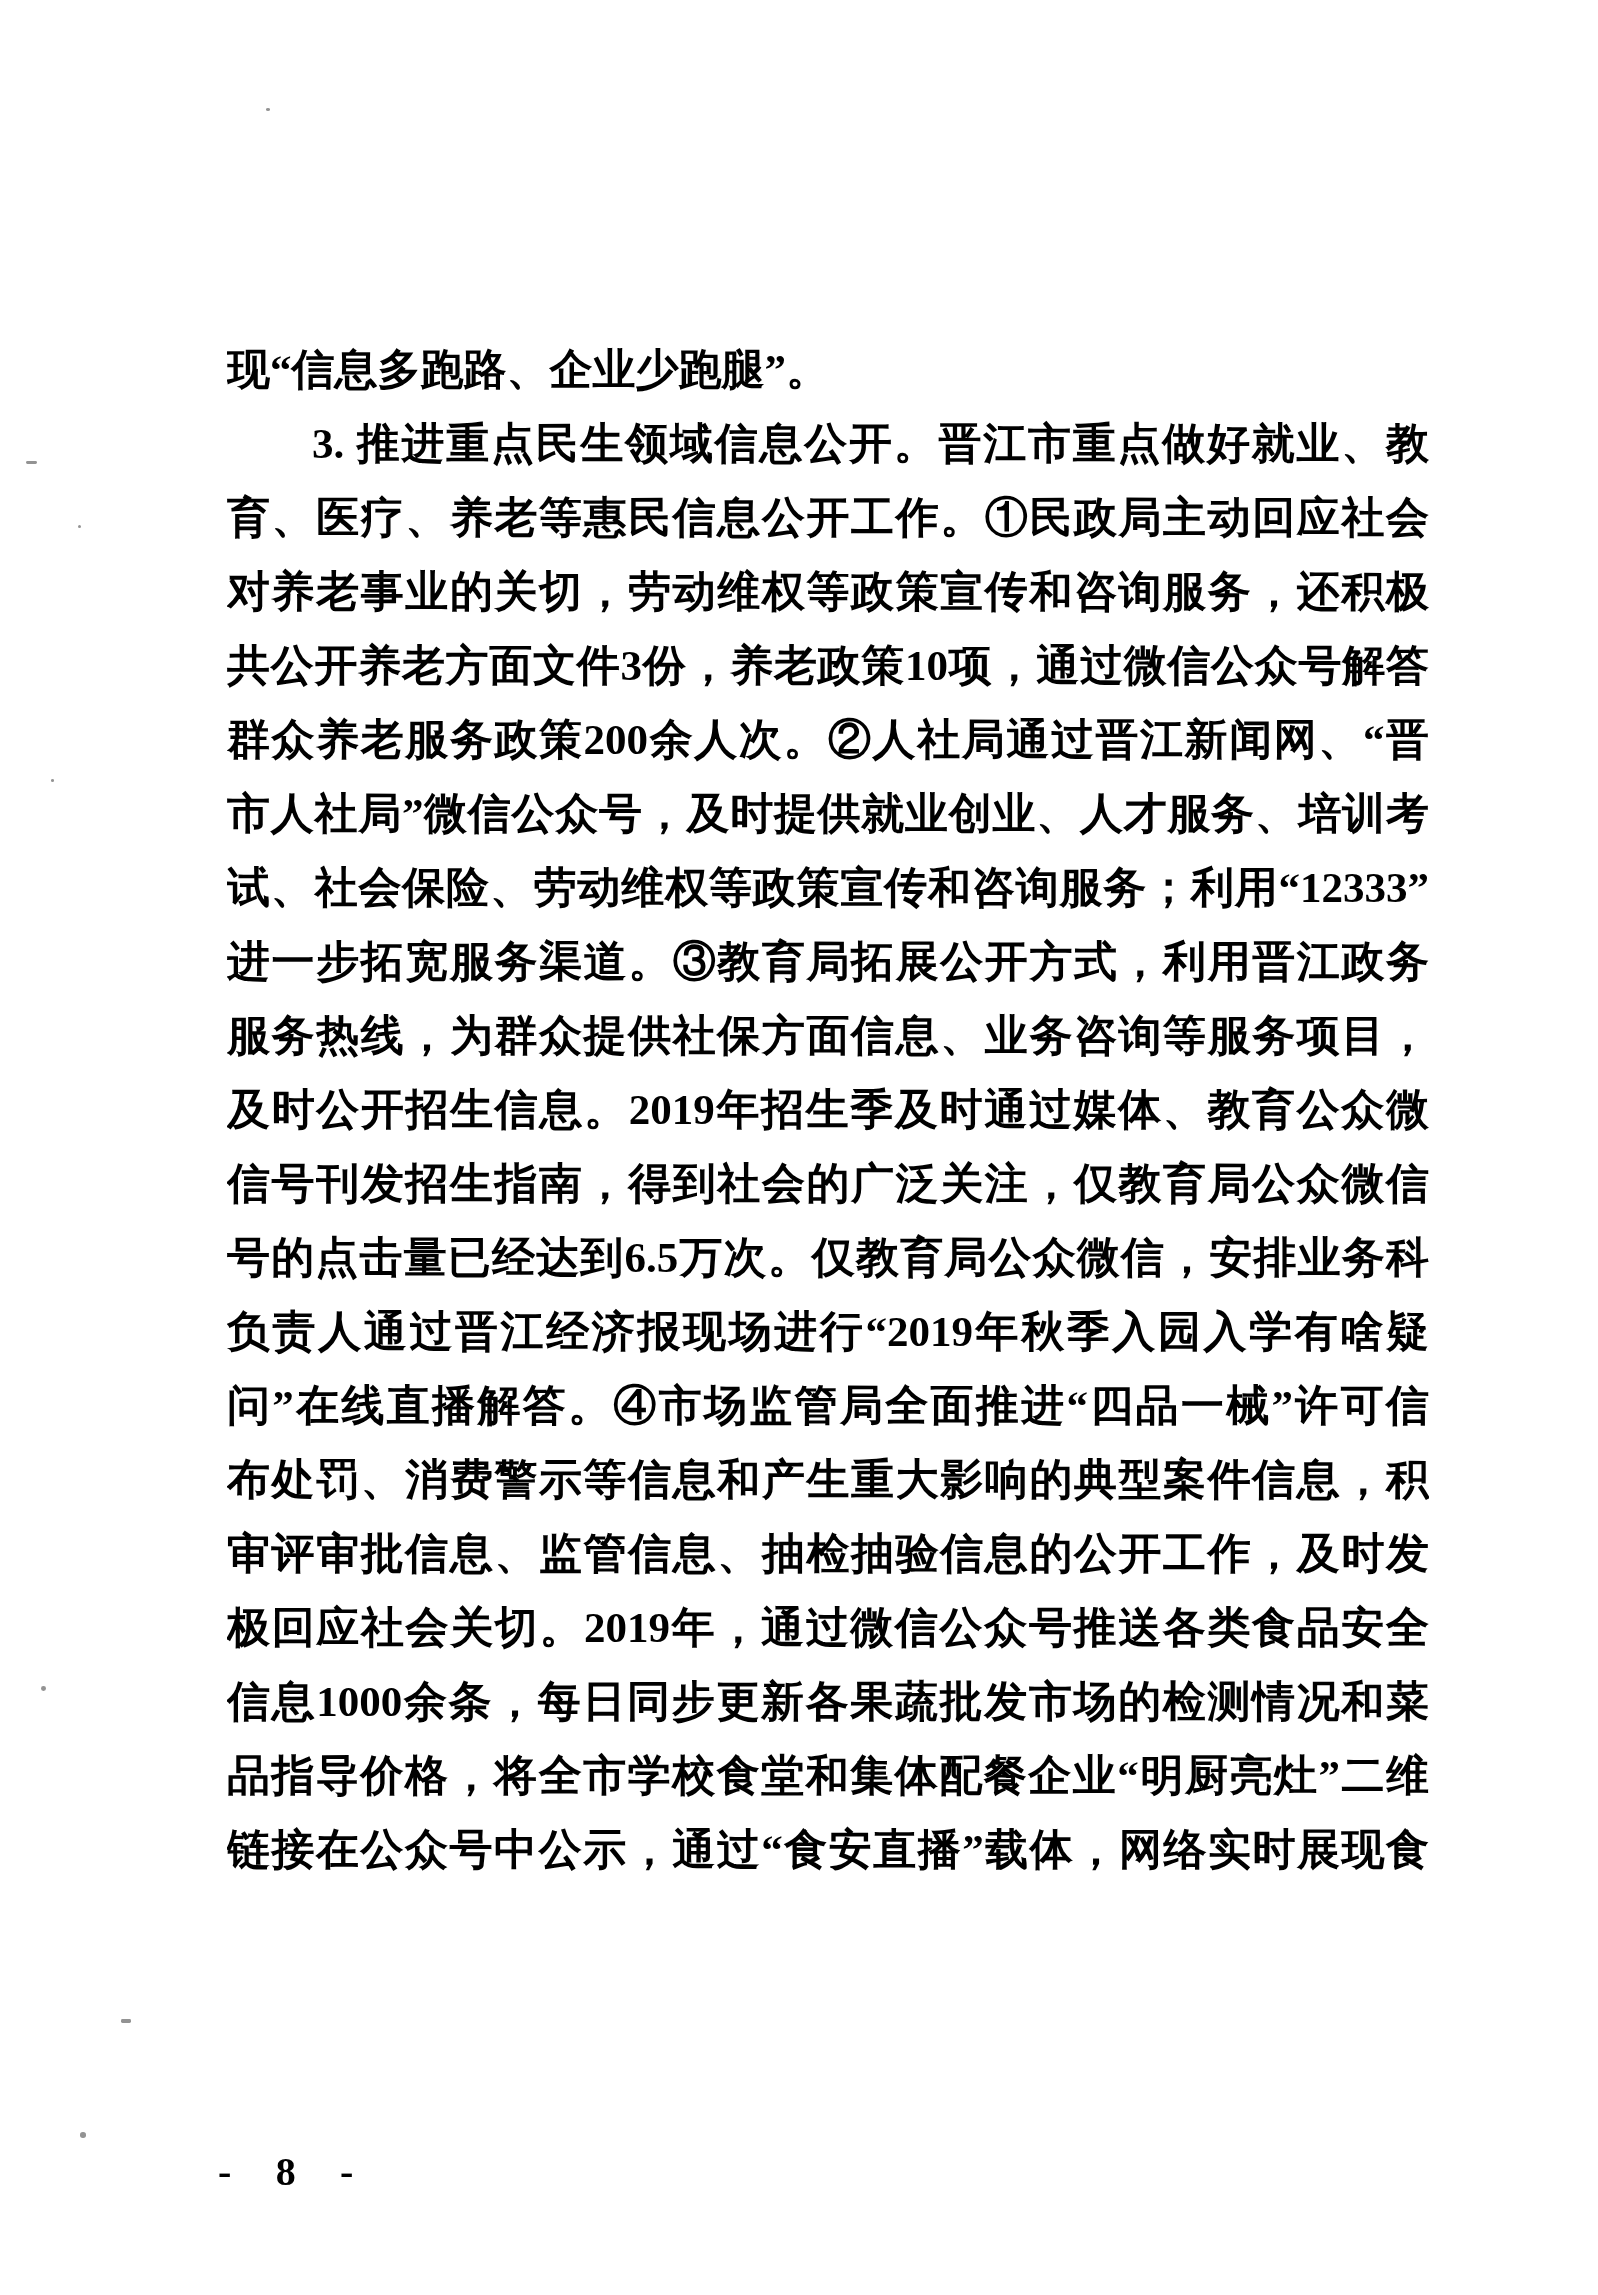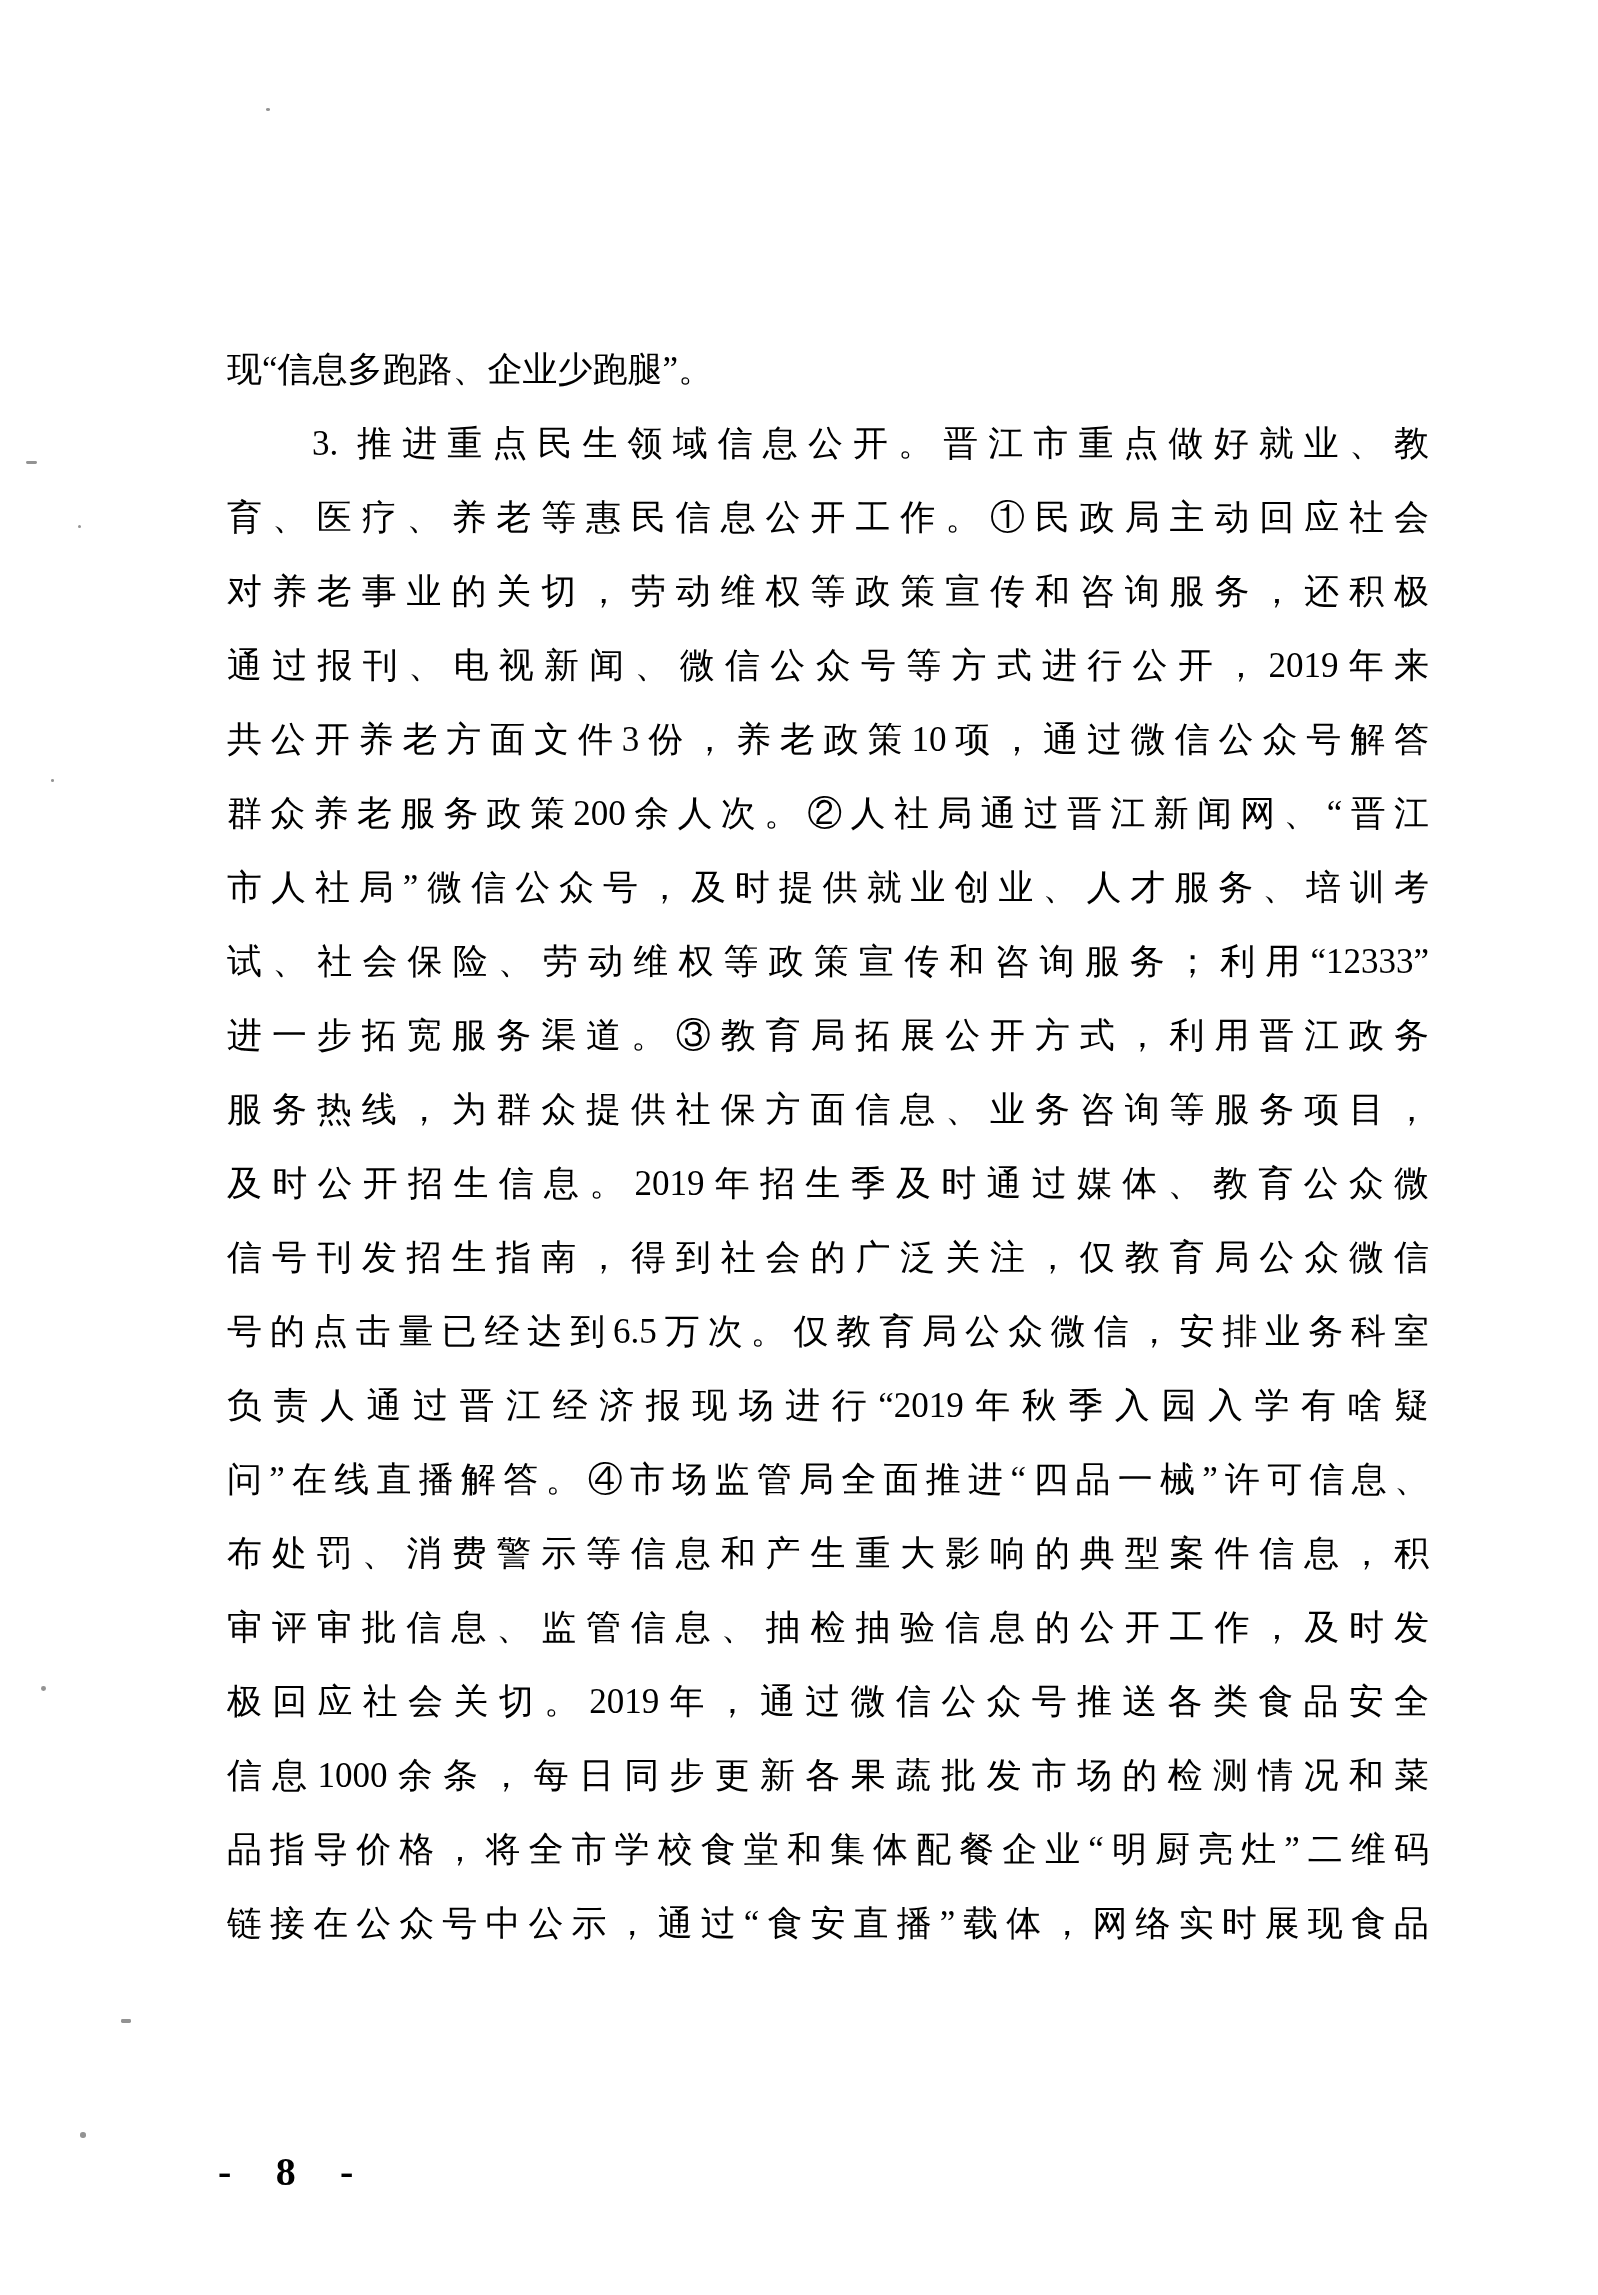--- a/index.html
+++ b/index.html
@@ -16,28 +16,28 @@
     font-family: "Liberation Serif", "DejaVu Serif", serif;
     color: #000000;
   }
   .text-block {
     position: absolute;
     left: 227px;
     top: 333px;
     width: 1202px;
   }
   .line {
-    font-size: 35px;
+    font-size: 43px;
     line-height: 74px;
     height: 74px;
     overflow: hidden;
     text-align: justify;
     text-align-last: justify;
     text-justify: inter-ideograph;
-    font-weight: 400;
+    font-weight: 700;
     letter-spacing: 0px;
     white-space: normal;
   }
   .line.no-justify {
     text-align: left;
     text-align-last: left;
   }
   .line.indent {
     text-indent: 85px;
   }
@@ -62,21 +62,20 @@
 </head>
 <body>
 
 <div class="page">
 
   <div class="text-block">
       <div class="line no-justify">现“信息多跑路、企业少跑腿”。</div>
       <div class="line indent">3. 推进重点民生领域信息公开。晋江市重点做好就业、教</div>
       <div class="line">育、医疗、养老等惠民信息公开工作。①民政局主动回应社会</div>
       <div class="line">对养老事业的关切，劳动维权等政策宣传和咨询服务，还积极</div>
-      <div class="line">通过报刊、电视新闻、微信公众号等方式进行公开，2019年来</div>
       <div class="line">共公开养老方面文件3份，养老政策10项，通过微信公众号解答</div>
       <div class="line">群众养老服务政策200余人次。②人社局通过晋江新闻网、“晋江</div>
       <div class="line">市人社局”微信公众号，及时提供就业创业、人才服务、培训考</div>
       <div class="line">试、社会保险、劳动维权等政策宣传和咨询服务；利用“12333”</div>
       <div class="line">进一步拓宽服务渠道。③教育局拓展公开方式，利用晋江政务</div>
       <div class="line">服务热线，为群众提供社保方面信息、业务咨询等服务项目，</div>
       <div class="line">及时公开招生信息。2019年招生季及时通过媒体、教育公众微</div>
       <div class="line">信号刊发招生指南，得到社会的广泛关注，仅教育局公众微信</div>
       <div class="line">号的点击量已经达到6.5万次。仅教育局公众微信，安排业务科室</div>
       <div class="line">负责人通过晋江经济报现场进行“2019年秋季入园入学有啥疑</div>

